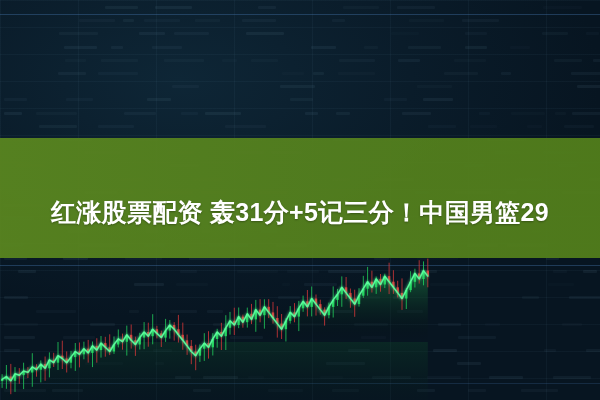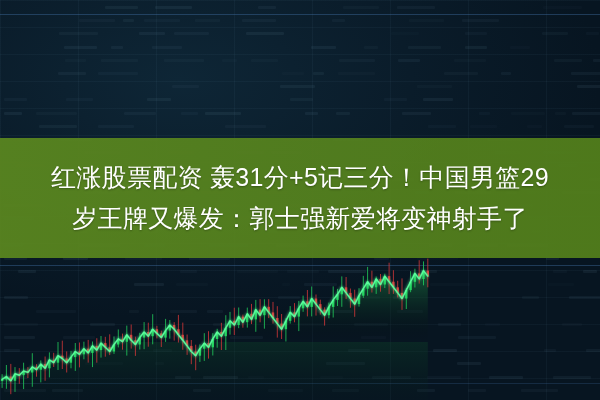--- a/index.html
+++ b/index.html
@@ -78,25 +78,26 @@
     position: absolute;
     inset: 0;
     background: linear-gradient(90deg, rgba(96,140,34,0.30) 0%, rgba(80,124,26,0.10) 55%, rgba(74,118,22,0.34) 100%);
     pointer-events: none;
   }
   .headline {
     position: relative;
     z-index: 2;
     color: #ffffff;
     font-size: 25px;
-    font-weight: normal;
+    font-weight: bold;
     line-height: 41px;
     letter-spacing: 0.3px;
     white-space: nowrap;
     text-shadow: 0 1px 2px rgba(0,0,0,0.30);
+    margin-top: 29px;
   }
 </style>
 </head>
 <body>
 
 <div id="stage">
 
   <div class="bg-base"></div>
   <div class="grid-lines"></div>
   <div class="data-noise" id="data-noise">
@@ -553,16 +554,15 @@
         </g>
       <g id="chart-line" filter="url(#glowF)">
           <path d="M 2.1 136.4 L 6.4 133.6 L 10.8 137.8 L 15.0 130.8 L 19.3 132.2 L 23.6 128.0 L 27.9 129.4 L 32.3 123.9 L 36.5 126.6 L 40.8 121.1 L 45.1 125.3 L 49.4 116.9 L 53.7 119.7 L 58.0 112.7 L 62.3 115.5 L 66.7 119.7 L 71.0 114.1 L 75.3 108.5 L 79.5 111.3 L 83.9 105.7 L 88.2 109.9 L 92.5 102.9 L 96.8 107.1 L 101.0 100.1 L 105.3 104.3 L 109.7 108.5 L 114.0 101.5 L 118.3 95.9 L 122.5 98.7 L 126.8 91.8 L 131.2 97.3 L 135.4 101.5 L 139.8 94.5 L 144.1 89.0 L 148.3 93.2 L 152.7 86.2 L 156.9 90.4 L 161.3 94.5 L 165.6 87.6 L 169.8 82.0 L 174.2 86.2 L 178.4 91.8 L 182.8 97.3 L 187.1 102.9 L 191.3 108.5 L 195.7 112.7 L 199.9 105.7 L 204.3 100.1 L 208.5 104.3 L 212.8 95.9 L 217.2 89.0 L 221.4 93.2 L 225.8 84.8 L 230.0 77.8 L 234.3 82.0 L 238.7 73.6 L 242.9 79.2 L 247.3 70.8 L 251.5 76.4 L 255.8 66.6 L 260.1 72.2 L 264.4 63.8 L 268.7 69.4 L 273.0 75.0 L 277.3 80.6 L 281.6 86.2 L 285.9 77.8 L 290.2 69.4 L 294.5 73.6 L 298.8 65.2 L 303.1 58.3 L 307.4 63.8 L 311.7 55.5 L 316.0 61.1 L 320.3 66.6 L 324.6 72.2 L 328.9 63.8 L 333.2 56.9 L 337.5 51.3 L 341.8 44.3 L 346.1 49.9 L 350.4 55.5 L 354.7 61.1 L 359.0 52.7 L 363.3 45.7 L 367.6 38.7 L 371.9 44.3 L 376.2 35.9 L 380.5 41.5 L 384.8 33.1 L 389.1 38.7 L 393.4 44.3 L 397.7 49.9 L 402.0 55.5 L 406.3 47.1 L 410.6 38.7 L 414.9 30.4 L 419.2 35.9 L 423.5 27.6 L 427.8 33.1" fill="none" stroke="#5bff9d" stroke-width="1.5" stroke-linejoin="round" stroke-linecap="round" opacity="0.95"></path>
         </g>
     </svg>
   </div>
 
   <div id="title-band">
     <div class="band-tint"></div>
     <div class="headline">红涨股票配资 轰31分+5记三分！中国男篮29</div>
-    <div class="headline">岁王牌又爆发：郭士强新爱将变神射手了</div>
   </div>
 
 </div>
 
 </body></html>

